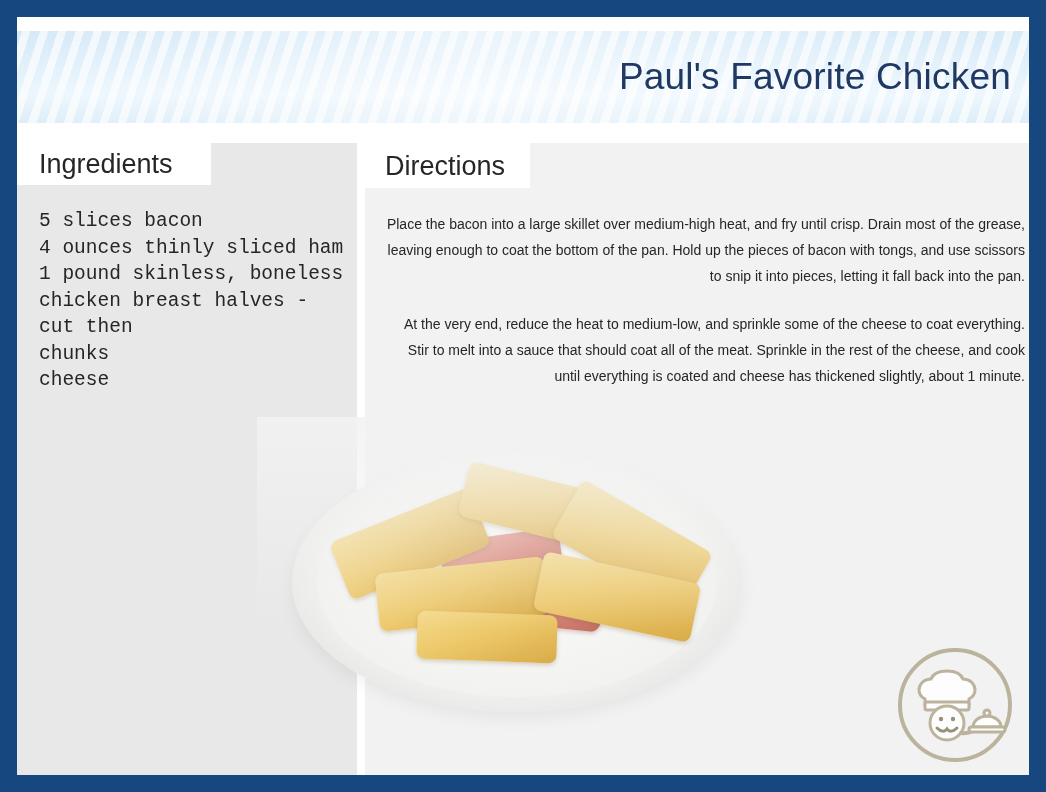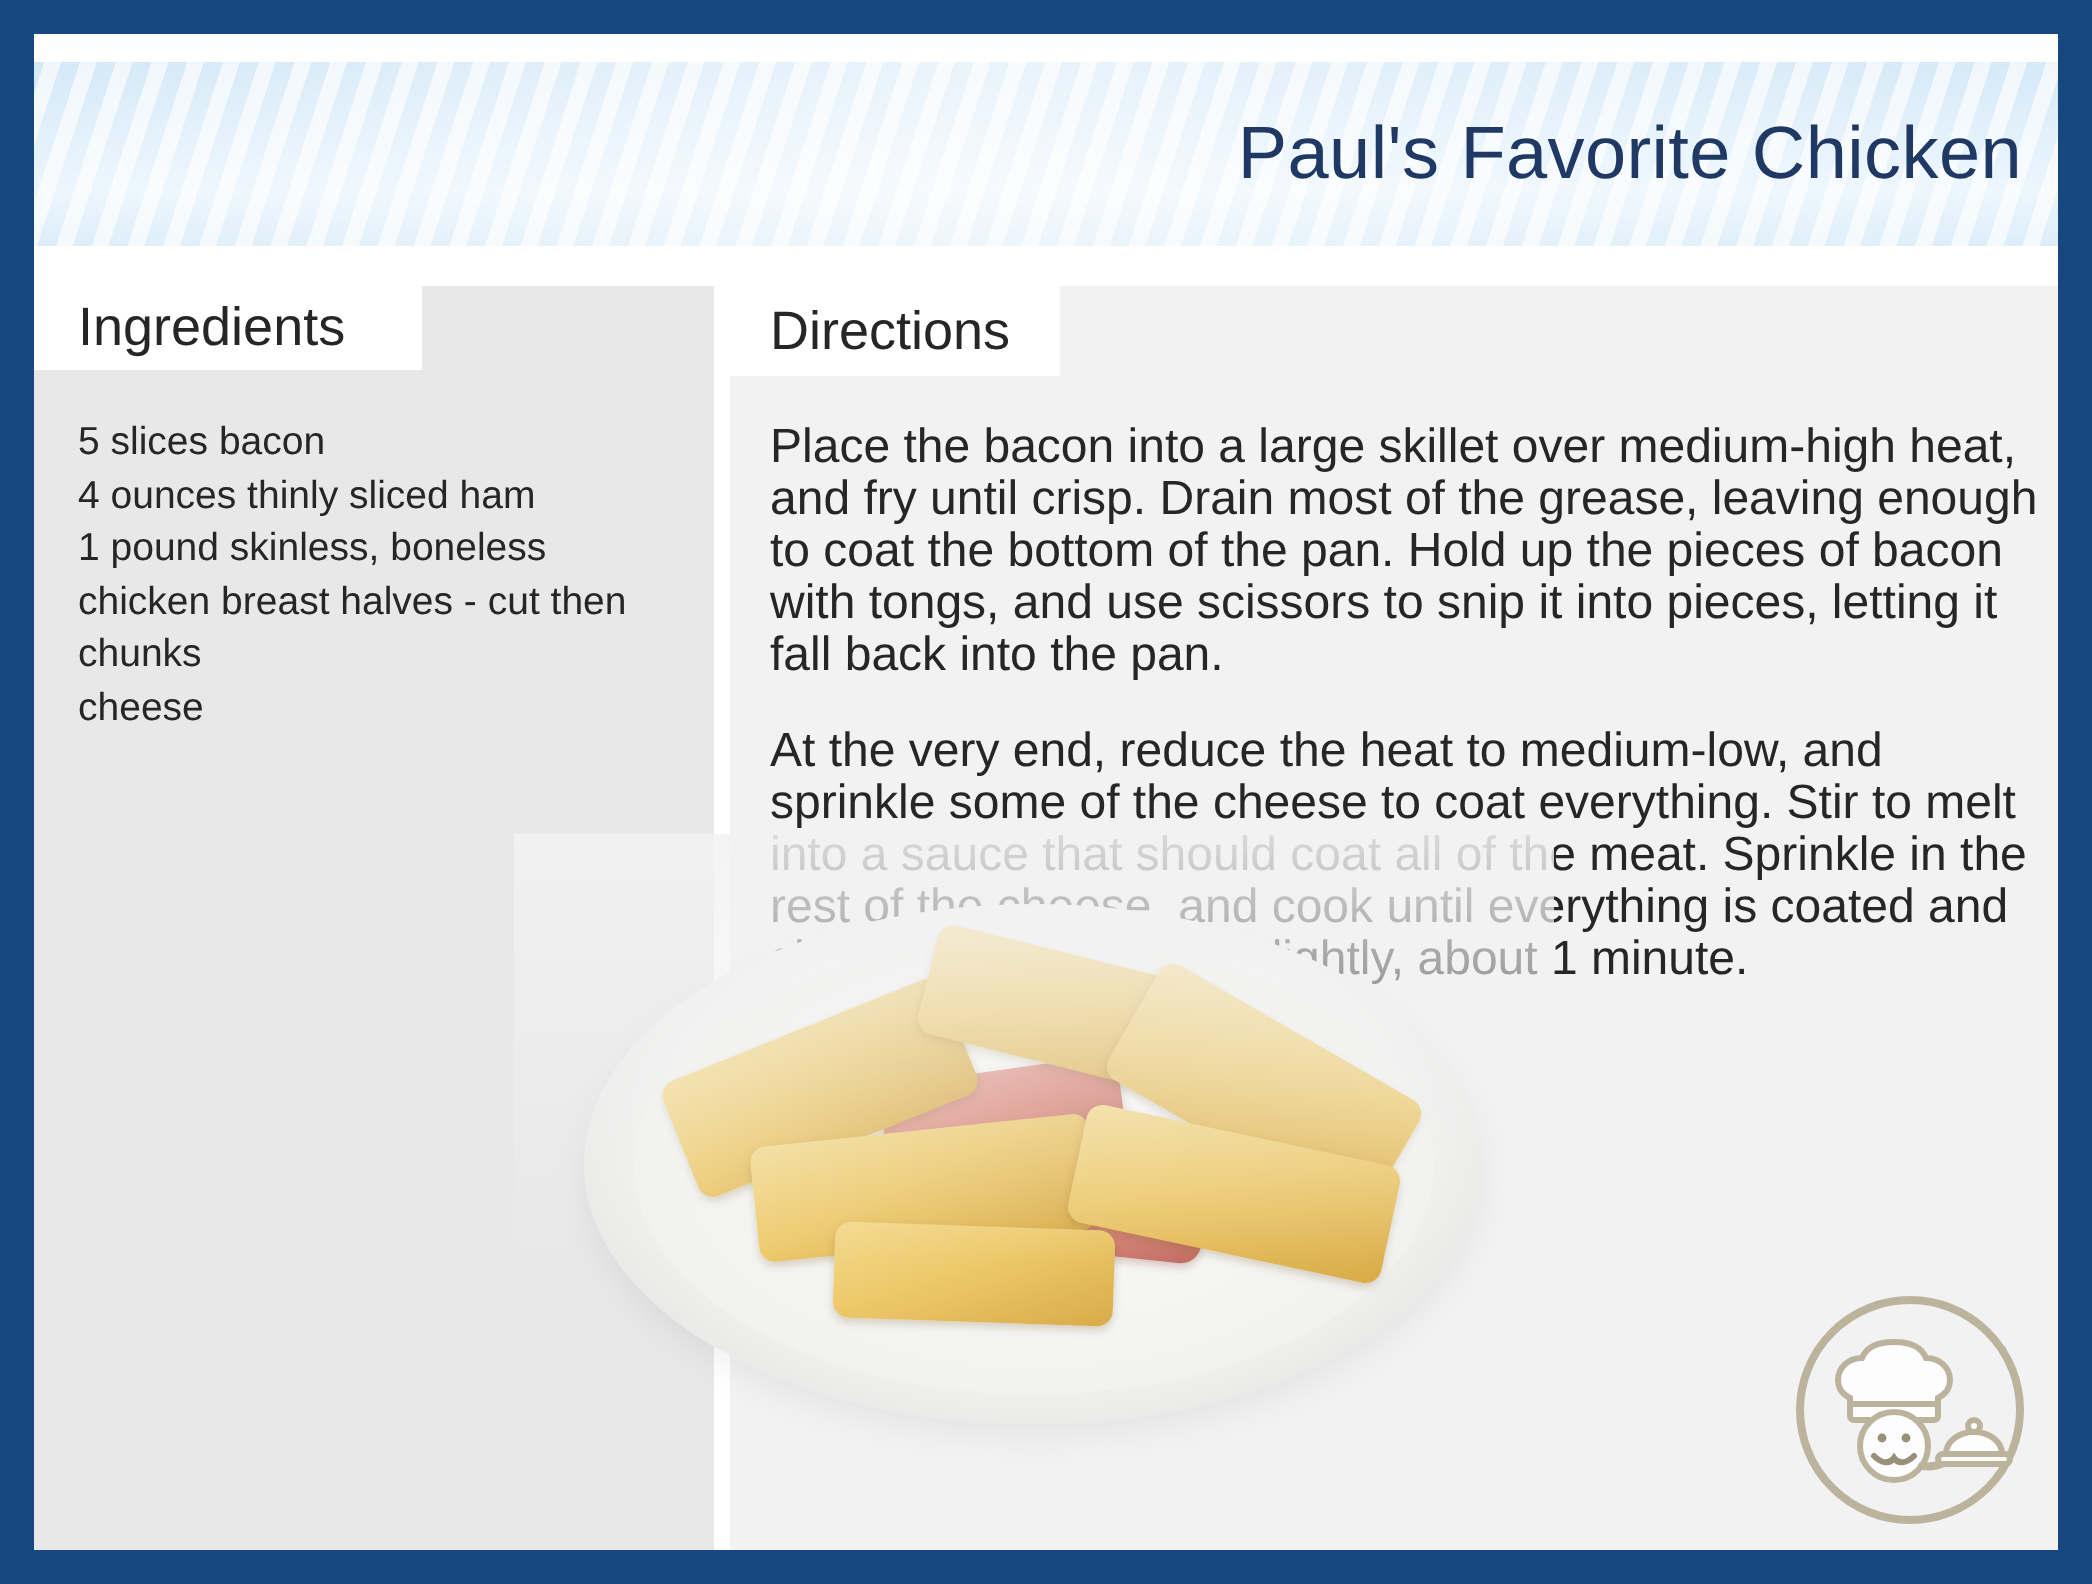--- a/index.html
+++ b/index.html
@@ -111,30 +111,31 @@
 
   .ing-body {
     position: absolute;
     left: 22px;
     top: 65px;
     width: 305px;
     font-size: 19.5px;
     line-height: 26.5px;
     color: #262626;
   }
-  .ing-body .line { white-space: pre-wrap; }
+  .ing-body .line { white-space: pre-wrap; font-family: Liberation Mono, monospace; }
 
   .dir-body {
     position: absolute;
     left: 20px;
     top: 68px;
     width: 640px;
-    font-size: 24px;
+    font-size: 14px;
     line-height: 26px;
     color: #262626;
+    text-align: right;
   }
   .dir-body p {
     margin: 0 0 22px 0;
   }
   .dir-body p:last-child { margin-bottom: 0; }
 
   
   .photo {
     position: absolute;
     left: 240px;

